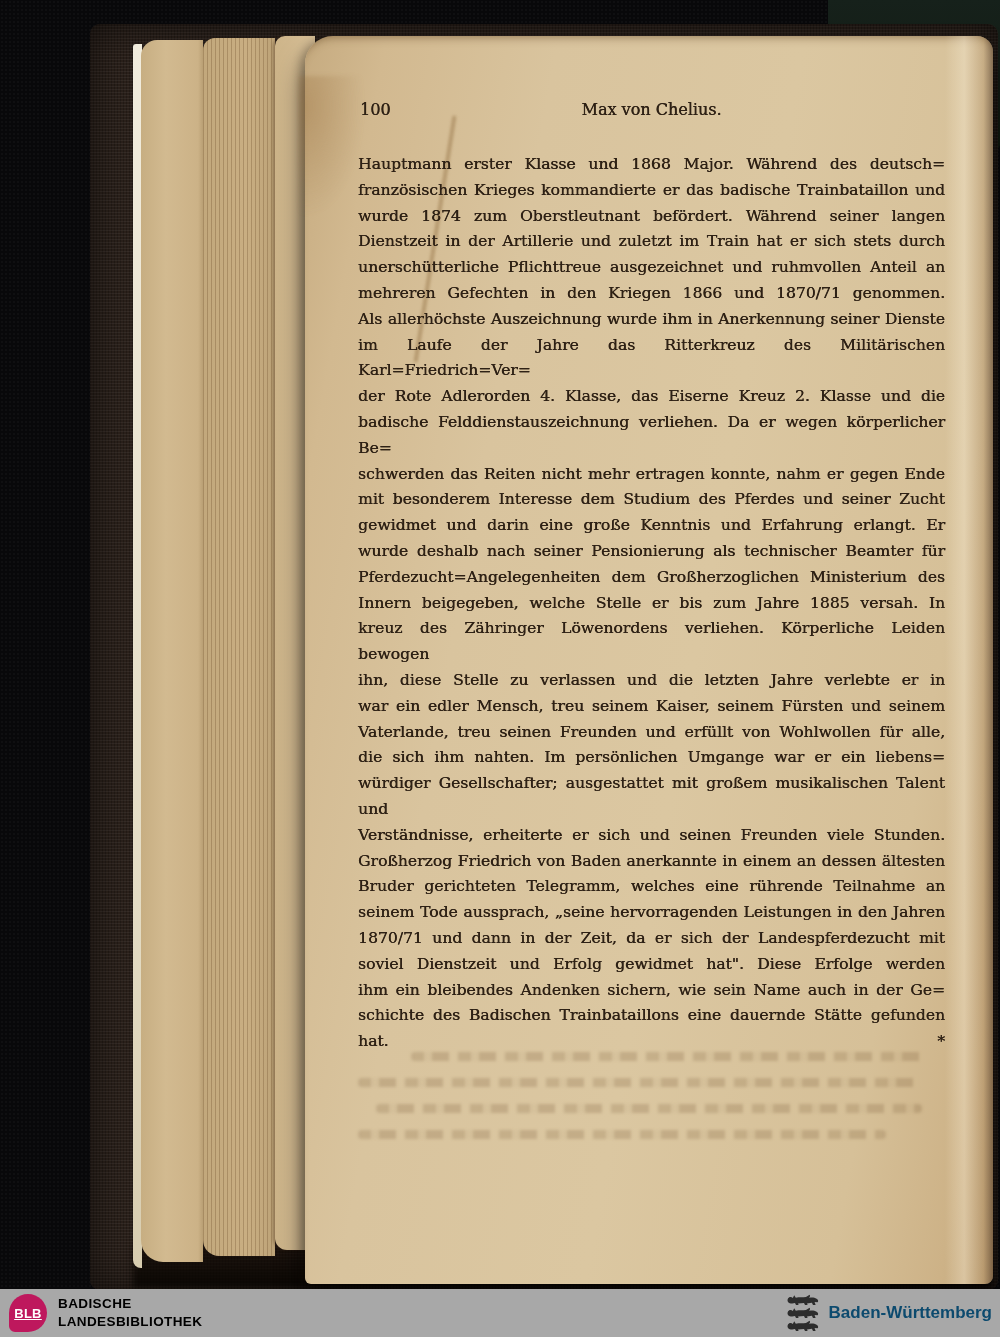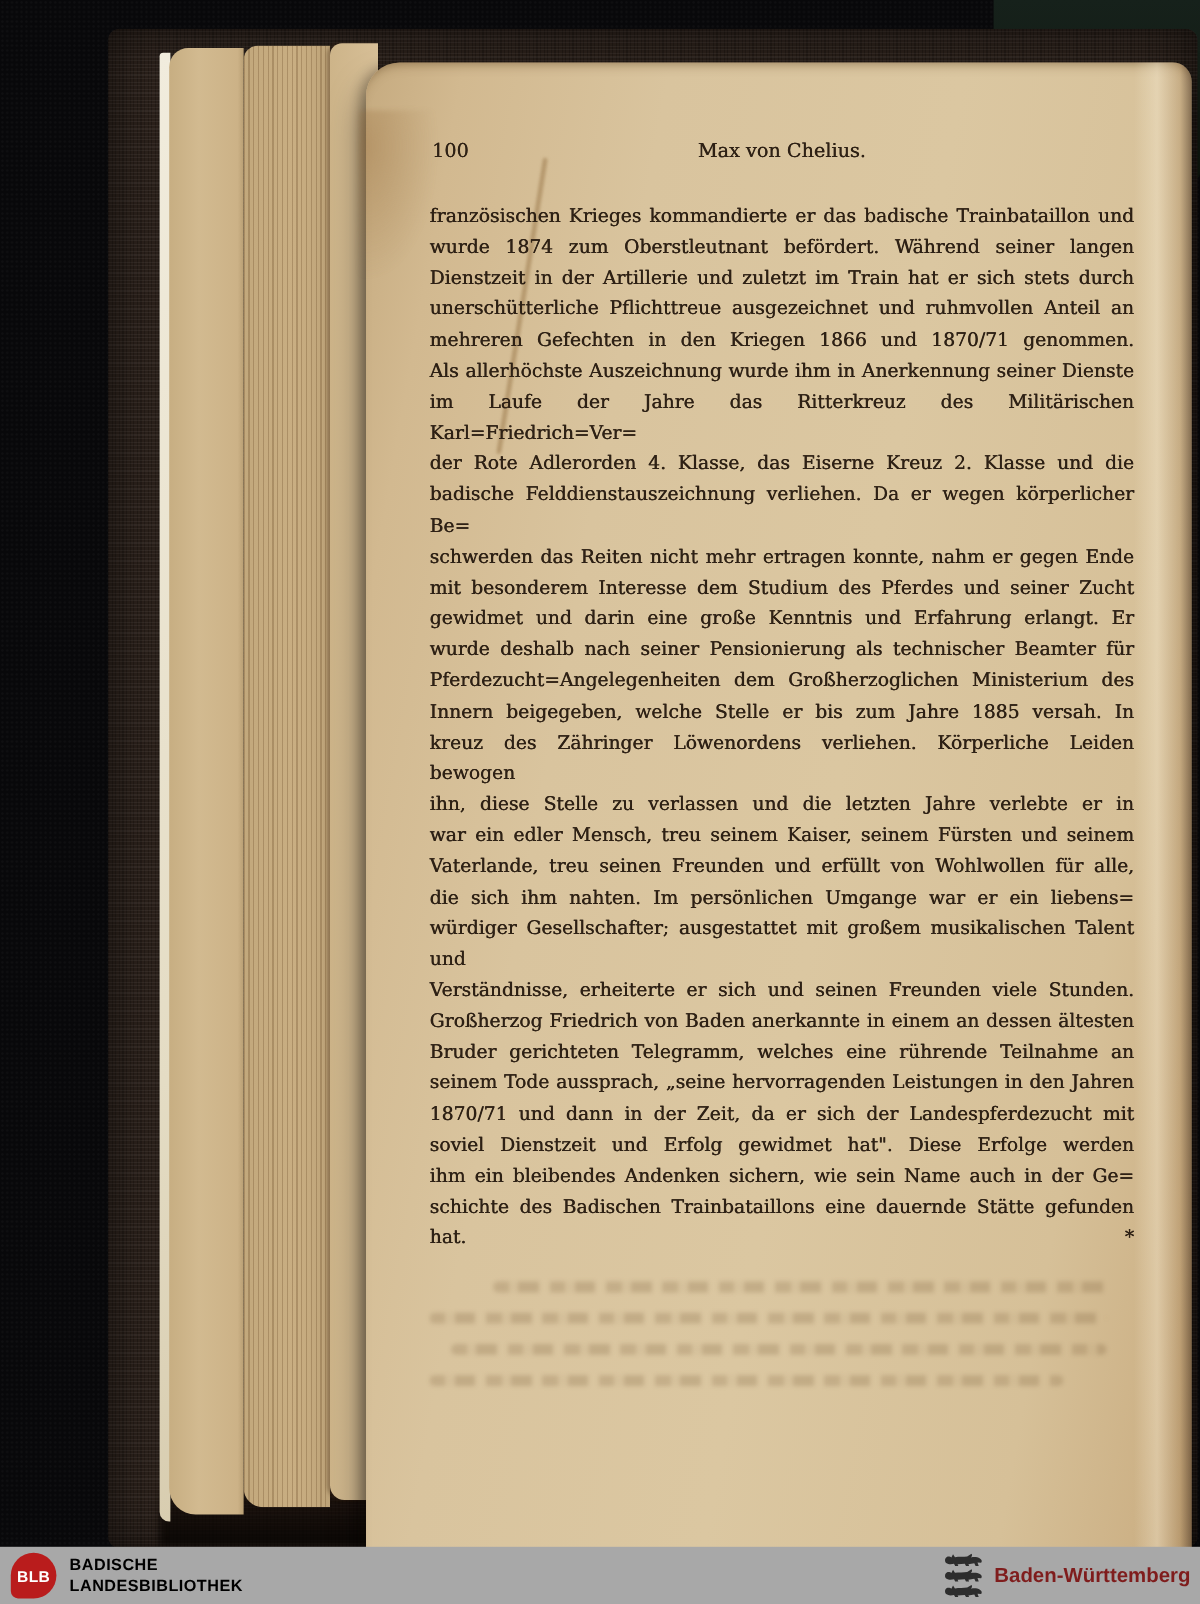--- a/index.html
+++ b/index.html
@@ -47,21 +47,21 @@
     background:linear-gradient(90deg,#cdb489,#d7bf97);
     border-radius:10px 0 0 12px;
     box-shadow:-2px 0 3px rgba(60,35,15,0.35);
   }
   .under-shadow {
     position:absolute; left:133px; top:1242px; width:858px; height:46px;
     background:linear-gradient(180deg, rgba(20,10,4,0.55), rgba(8,5,3,0.9));
     filter:blur(3px);
   }
   .main-page {
-    position:absolute; left:305px; top:52px; width:688px; height:1248px;
+    position:absolute; left:305px; top:36px; width:688px; height:1248px;
     border-radius:28px 16px 8px 6px;
     background:linear-gradient(100deg,#c6ab80 0%,#d2b990 9%,#d9c49e 28%,#dbc7a1 55%,#d6c098 82%,#cdb287 94%,#c3a77c 100%);
     box-shadow: 0 20px 28px rgba(0,0,0,0.6), -5px 2px 9px rgba(20,10,5,0.25),
                 inset 0 8px 10px -7px rgba(90,60,25,0.55);
   }
   .main-page::after { 
     content:""; position:absolute; right:0; top:0; bottom:0; width:48px;
     background:linear-gradient(90deg, transparent, rgba(255,246,226,0.32) 40%,
                rgba(140,100,58,0.22) 80%, rgba(58,34,18,0.5) 100%);
     border-radius:0 16px 8px 0;
@@ -99,29 +99,29 @@
   .ghost-row:nth-child(3){ width:93%; margin-left:3%; }
   .ghost-row:nth-child(4){ width:90%; }
   
   .footer {
     position:absolute; left:0; bottom:0; width:1000px; height:48px;
     background:#a8a8a8; display:flex; align-items:center; z-index:10;
     font-family:"Liberation Sans", sans-serif;
   }
   .blb-logo {
     width:38px; height:38px; margin-left:9px; flex:0 0 auto;
-    background:#b91c1c; border-radius:50% 50% 50% 16%;
+    background:#be185d; border-radius:50% 50% 50% 16%;
     display:flex; align-items:center; justify-content:center;
-    color:#fff; font-weight:bold; font-size:13px; letter-spacing:0.3px;
+    color:#fff; font-weight:bold; font-size:13px; letter-spacing:0.3px;text-decoration:underline;
   }
   .lib-name { margin-left:11px; font-weight:bold; font-size:13.5px; line-height:1.3;
     color:#000000; letter-spacing:0.4px; }
   .footer-right { margin-left:auto; margin-right:8px; display:flex; align-items:center; }
   .arms { width:34px; height:42px; }
-  .bw-label { font-weight:bold; font-size:17px; color:#7f1d1d; margin-left:9px; }
+  .bw-label { font-weight:bold; font-size:17px; color:#0c4a6e; margin-left:9px; }
 </style>
 </head>
 <body>
 
 <div class="stage">
 
   <div class="facing-cover"></div>
   <div class="book-cover"></div>
   <div class="under-shadow"></div>
   <div class="endpaper"></div>
@@ -134,20 +134,21 @@
     <div class="stain-crease"></div>
 
     <div class="page-inner">
       <div class="page-head">
         <span class="page-num">100</span>
         <div class="page-title">Max von Chelius.</div>
       </div>
 
       <div class="body-text">
 
+      <div class="jline">Hauptmann erster Klasse und 1868 Major. Während des deutsch=</div>
           <div class="jline">französischen Krieges kommandierte er das badische Trainbataillon und</div>
           <div class="jline">wurde 1874 zum Oberstleutnant befördert. Während seiner langen</div>
           <div class="jline">Dienstzeit in der Artillerie und zuletzt im Train hat er sich stets durch</div>
           <div class="jline">unerschütterliche Pflichttreue ausgezeichnet und ruhmvollen Anteil an</div>
           <div class="jline">mehreren Gefechten in den Kriegen 1866 und 1870/71 genommen.</div>
           <div class="jline">Als allerhöchste Auszeichnung wurde ihm in Anerkennung seiner Dienste</div>
           <div class="jline">im Laufe der Jahre das Ritterkreuz des Militärischen Karl=Friedrich=Ver=</div>
           <div class="jline">der Rote Adlerorden 4. Klasse, das Eiserne Kreuz 2. Klasse und die</div>
           <div class="jline">badische Felddienstauszeichnung verliehen. Da er wegen körperlicher Be=</div>
           <div class="jline">schwerden das Reiten nicht mehr ertragen konnte, nahm er gegen Ende</div>

